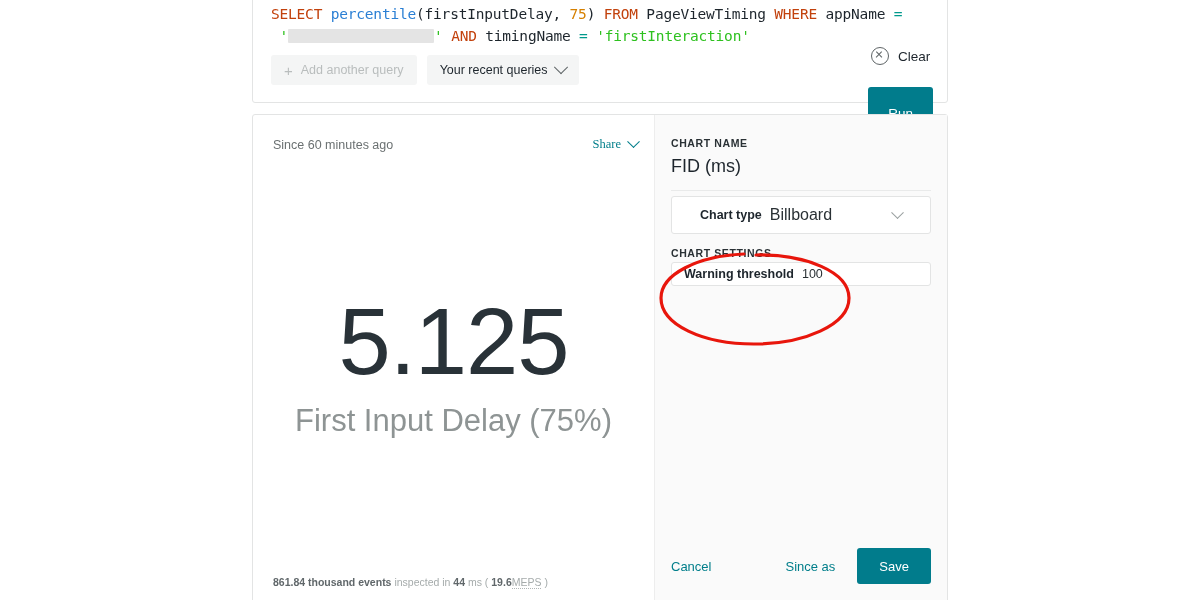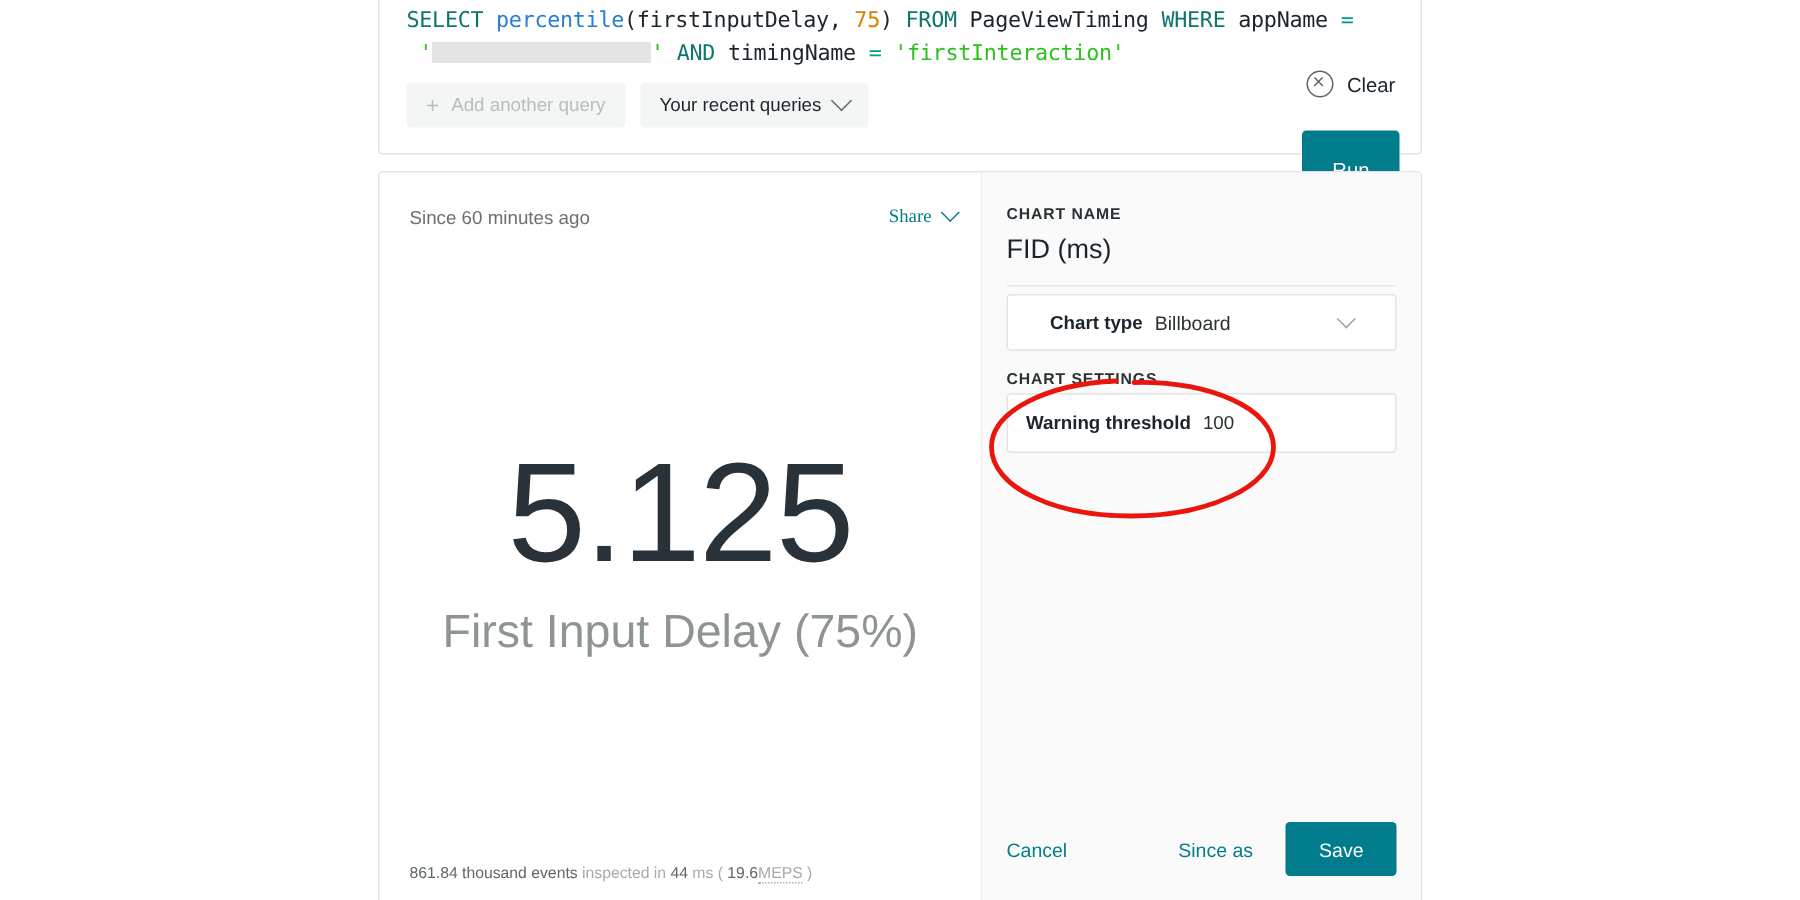--- a/index.html
+++ b/index.html
@@ -32,21 +32,21 @@
     left: 18px;
     top: 10px;
     right: 14px;
     font-family: "DejaVu Sans Mono", monospace;
     font-size: 14.5px;
     line-height: 22px;
     letter-spacing: -0.2px;
     white-space: pre-wrap;
     word-break: break-word;
   }
-  .kw       { color: #0f766e; }
+  .kw       { color: #c2410c; }
   .fn       { color: #2a7fd4; }
   .num      { color: #d68000; }
   .tbl      { color: #1d252c; }
   .ident    { color: #1d252c; }
   .op       { color: #00998c; }
   .str      { color: #2ec11f; }
   .punct    { color: #1d252c; }
   .redacted {
     display: inline-block;
     width: 146px;
@@ -173,21 +173,21 @@
     font-size: 31px;
     color: #8e9494;
     font-weight: 400;
   }
   .chart-footer {
     position: absolute;
     left: 20px; bottom: 14px;
     font-size: 10.5px;
     color: #a5abab;
   }
-  .chart-footer b { color: #60676a; font-weight: normal; }
+  .chart-footer b { color: #60676a; font-weight: bold; }
   .meps {
     border-bottom: 1px dotted #b0b5b5;
     cursor: help;
   }
 
   
   .settings-pane {
     position: relative;
     flex: 1;
     background: #fafafa;
@@ -215,33 +215,33 @@
     height: 38px;
     background: #ffffff;
     border: 1px solid #e3e4e4;
     border-radius: 3px;
     display: flex; align-items: center;
     padding: 0 28px;
     box-sizing: border-box;
     cursor: pointer;
   }
   .sel-label { font-size: 12.5px; font-weight: bold; color: #1d252c; }
-  .sel-value { font-size: 13px; color: #2a3135; margin-left: 8px; }
+  .sel-value { font-size: 16px; color: #2a3135; margin-left: 8px; }
   .chev-gray {
     margin-left: auto;
     width: 8px; height: 8px;
     border-right: 1.5px solid #9aa0a0;
     border-bottom: 1.5px solid #9aa0a0;
     transform: rotate(45deg) translate(-2px,-2px);
   }
   .chart-settings-label { left: 16px; top: 132px; }
   .field-box {
     position: absolute;
     left: 16px; right: 16px;
-    height: 40px;
+    height: 24px;
     background: #ffffff;
     border: 1px solid #e3e4e4;
     border-radius: 3px;
     display: flex; align-items: center;
     padding: 0 12px;
     box-sizing: border-box;
     cursor: text;
   }
   .field-warning  { top: 147px; }
   .field-critical { top: 190px; }

